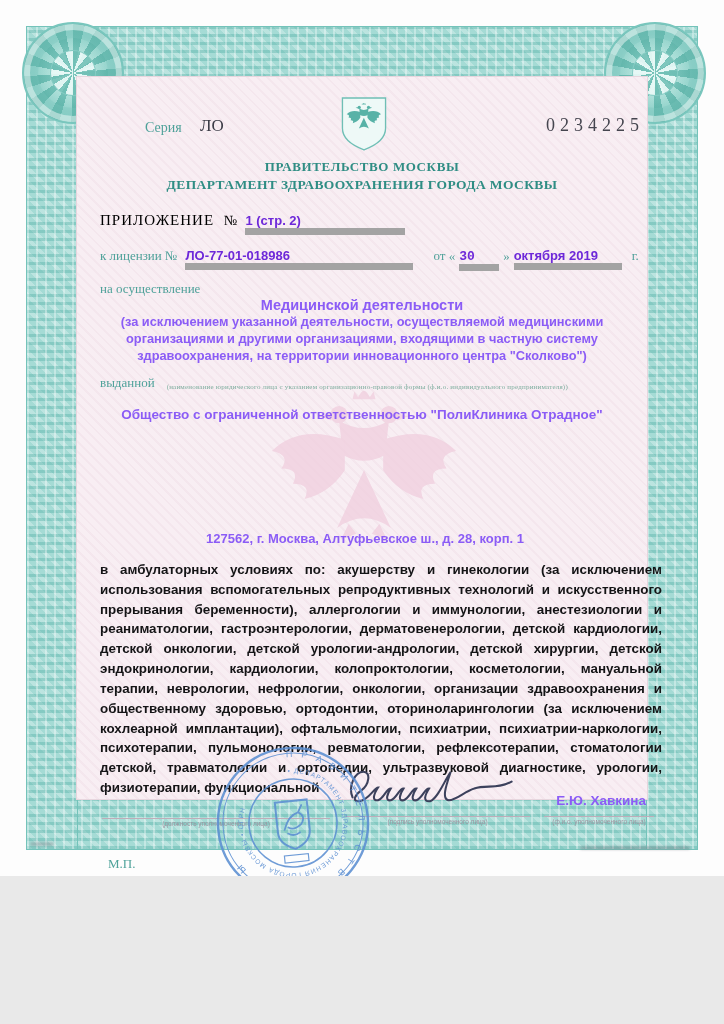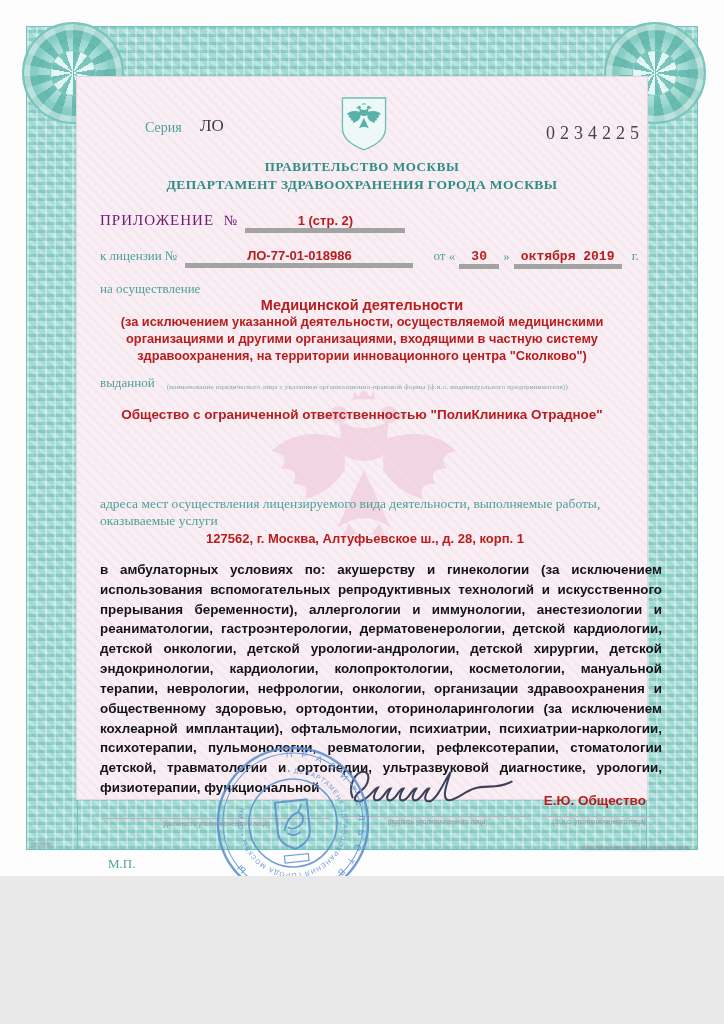--- a/index.html
+++ b/index.html
@@ -24,28 +24,28 @@
         border:2px solid #79c6bd;
         box-shadow:inset 0 0 0 6px rgba(255,255,255,.45), inset 0 0 0 14px rgba(122,198,190,.35);}
   .rosette::after{content:"";position:absolute;inset:26px;border-radius:50%;
         background:repeating-conic-gradient(rgba(110,190,180,.8) 0 20deg, rgba(235,250,248,.9) 20deg 40deg);
         border:1px solid #86ccc4;}
   .inner{position:absolute;left:76px;top:76px;right:76px;bottom:76px;
         background-color:#f8eef3;
         background-image:repeating-linear-gradient(45deg, rgba(228,197,212,.18) 0 2px, rgba(0,0,0,0) 2px 7px);
         border:1px solid #e7d6de;}
   
-  .teal{color:#701a75;}
+  .teal{color:#000000;}
   .teal-soft{color:rgba(63,154,145,.92);}
   .formtxt{font-family:"Liberation Serif",serif;}
-  .val{font-family:"Liberation Sans",sans-serif;font-weight:bold;color:#b91c1c;}
+  .val{font-family:"Liberation Sans",sans-serif;font-weight:bold;color:#8b5cf6;}
   .abs{position:absolute;}
   .center{left:0;right:0;text-align:center;}
-  .field{display:inline-block;border-bottom:5px solid #a3a3a3;text-align:center;
-         font-family:"Liberation Sans",sans-serif;font-weight:bold;color:#b91c1c;}
+  .field{display:inline-block;border-bottom:7px solid #a3a3a3;
+         font-family:"Liberation Sans",sans-serif;font-weight:bold;color:#6d28d9;}
   .caption{font-size:7px;color:#7fae9f;letter-spacing:.2px;}
   .sigcol{border-top:1px solid #bfadb9;text-align:center;font-size:6.5px;color:#9b94a0;padding-top:1px;
           font-family:"Liberation Sans",sans-serif;}
   .micro{position:absolute;height:4px;border-radius:2px;background:rgba(120,120,130,.35);filter:blur(1px);}
 </style>
 </head>
 <body>
 
 <div class="page">
 
@@ -70,21 +70,21 @@
       <path d="M50 30 Q26 22 12 36 Q22 38 17 45 Q27 45 23 53 Q33 53 29 61 Q42 58 50 46 Z"></path>
       <path d="M70 30 Q94 22 108 36 Q98 38 103 45 Q93 45 97 53 Q87 53 91 61 Q78 58 70 46 Z"></path>
       <path d="M60 46 L46 76 Q60 66 74 76 Z"></path>
       <path d="M52 74 l-4 8 8 -3z"></path>
         <path d="M68 74 l4 8 -8 -3z"></path>
     </g>
   </svg>
 
   <span class="abs formtxt teal-soft" style="left:145px;top:120px;font-size:14px;">Серия</span>
   <span class="abs formtxt" style="left:200px;top:116px;font-size:17px;color:#3b3b46;">ЛО</span>
-  <span class="abs formtxt" style="right:80px;top:123px;font-size:18px;letter-spacing:5px;color:#45454f;">0234225</span>
+  <span class="abs formtxt" style="right:80px;top:115px;font-size:18px;letter-spacing:5px;color:#45454f;">0234225</span>
 
   <svg class="abs" style="left:337px;top:96px;width:54px;height:62px;" viewBox="0 0 80 92">
     <path d="M8 3 H72 V48 Q72 68 40 80 Q8 68 8 48 Z" fill="#eef9f7" stroke="#6fbfb5" stroke-width="2"></path>
     <g fill="#58b2a7" transform="translate(8,8) scale(0.53)">
       <path d="M57 8 q3 -7 6 0 l2 -3 1 4 h-12 l1 -4z"></path>
       <circle cx="47" cy="17" r="4.5"></circle>
         <circle cx="73" cy="17" r="4.5"></circle>
       <path d="M43 16 l-6 2 6 2z"></path>
         <path d="M77 16 l6 2 -6 2z"></path>
       <path d="M47 20 Q60 28 73 20 L71 38 Q60 44 49 38 Z"></path>
@@ -102,49 +102,48 @@
     <span class="formtxt teal" style="font-size:14px;margin-left:6px;">№</span>
     <span class="field" style="width:160px;font-size:13px;margin-left:4px;">1 (стр. 2)</span>
   </div>
 
   <div class="abs" style="left:100px;top:246px;white-space:nowrap;">
     <span class="formtxt teal-soft" style="font-size:13px;">к лицензии №</span>
     <span class="field" style="width:228px;font-size:13px;margin-left:4px;">ЛО-77-01-018986</span>
     <span class="formtxt teal-soft" style="font-size:13px;margin-left:16px;">от «</span>
     <span class="field" style="width:40px;font-size:13px;font-family:Liberation Mono, monospace;">30</span>
     <span class="formtxt teal-soft" style="font-size:13px;">»</span>
-    <span class="field" style="width:108px;font-size:13px;font-family:Liberation Mono, monospace;">октября 2019</span>
+    <span class="field" style="width:108px;font-size:13px;">октября 2019</span>
     <span class="formtxt teal-soft" style="font-size:13px;margin-left:6px;">г.</span>
   </div>
 
   <div class="abs formtxt teal-soft" style="left:100px;top:281px;font-size:13px;">на осуществление</div>
   <div class="abs center val" style="top:297px;font-size:14.5px;">Медицинской деятельности</div>
   <div class="abs center" style="top:314px;">
     <div class="val" style="display:inline-block;max-width:575px;font-weight:600;font-size:12.8px;line-height:1.32;">(за исключением указанной деятельности, осуществляемой медицинскими организациями и другими организациями, входящими в частную систему здравоохранения, на территории инновационного центра "Сколково")</div>
   </div>
 
   <div class="abs" style="left:100px;top:373px;right:76px;">
     <span class="formtxt teal-soft" style="font-size:13px;vertical-align:bottom;">выданной</span>
     <span class="caption" style="margin-left:8px;vertical-align:bottom;">(наименование юридического лица с указанием организационно-правовой формы (ф.и.о. индивидуального предпринимателя))</span>
   </div>
   <div class="abs center val" style="top:407px;font-size:13.5px;">Общество с ограниченной ответственностью "ПолиКлиника Отрадное"</div>
 
-  <div class="abs formtxt teal-soft" style="left:100px;top:496px;width:565px;font-size:13.5px;line-height:1.25;">адреса мест осуществления лицензируемого вида деятельности, выполняемые работы, оказываемые услуги</div>
   <div class="abs center val" style="top:531px;font-size:13px;padding-left:6px;">127562, г. Москва, Алтуфьевское ш., д. 28, корп. 1</div>
 
   <div class="abs val" style="left:100px;top:560px;width:562px;font-size:13.4px;line-height:1.48;text-align:justify;color:#141416;">в амбулаторных условиях по: акушерству и гинекологии (за исключением использования вспомогательных репродуктивных технологий и искусственного прерывания беременности), аллергологии и иммунологии, анестезиологии и реаниматологии, гастроэнтерологии, дерматовенерологии, детской кардиологии, детской онкологии, детской урологии-андрологии, детской хирургии, детской эндокринологии, кардиологии, колопроктологии, косметологии, мануальной терапии, неврологии, нефрологии, онкологии, организации здравоохранения и общественному здоровью, ортодонтии, оториноларингологии (за исключением кохлеарной имплантации), офтальмологии, психиатрии, психиатрии-наркологии, психотерапии, пульмонологии, ревматологии, рефлексотерапии, стоматологии детской, травматологии и ортопедии, ультразвуковой диагностике, урологии, физиотерапии, функциональной</div>
 
   <div class="abs sigcol" style="left:102px;top:818px;width:228px;">(должность уполномоченного лица)</div>
 
   <svg class="abs" style="left:342px;top:760px;width:188px;height:54px;" viewBox="0 0 190 55">
     <path fill="none" stroke="#3c415c" stroke-width="2.1" stroke-linecap="round" d="M10 38 C5 26 13 12 21 12 C29 12 27 25 19 31 C13 35 9 42 16 42 C26 42 32 28 36 28 C32 34 29 42 36 41 C42 39 45 28 49 29 C45 35 43 42 49 41 C55 39 58 28 62 29 C58 35 56 42 62 41 C68 39 71 28 75 29 C71 35 69 42 75 41 C81 39 84 28 88 29 C84 35 81 43 89 42 C97 39 103 22 110 12 C106 24 100 40 108 41 C116 41 124 32 134 29 C146 25 158 30 172 22"></path>
   </svg>
   <div class="abs sigcol" style="left:345px;top:816px;width:185px;">(подпись уполномоченного лица)</div>
 
-  <div class="abs val" style="right:78px;top:793px;font-size:13.5px;">Е.Ю. Общество</div>
+  <div class="abs val" style="right:78px;top:793px;font-size:13.5px;">Е.Ю. Хавкина</div>
   <div class="abs sigcol" style="right:70px;top:816px;width:110px;">(ф.и.о. уполномоченного лица)</div>
 
   <svg class="abs" style="left:214px;top:744px;width:158px;height:158px;opacity:.88;transform:rotate(-6deg);" viewBox="0 0 158 158">
     <defs>
       <path id="ringO" d="M79 13 a66 66 0 1 1 -0.01 0"></path>
       <path id="ringI" d="M79 29 a50 50 0 1 1 -0.01 0"></path>
     </defs>
     <circle cx="79" cy="79" r="75" fill="none" stroke="#5c8fd2" stroke-width="2.4"></circle>
     <circle cx="79" cy="79" r="70" fill="none" stroke="#5c8fd2" stroke-width="1"></circle>
     <circle cx="79" cy="79" r="44" fill="none" stroke="#5c8fd2" stroke-width="1.6"></circle>

